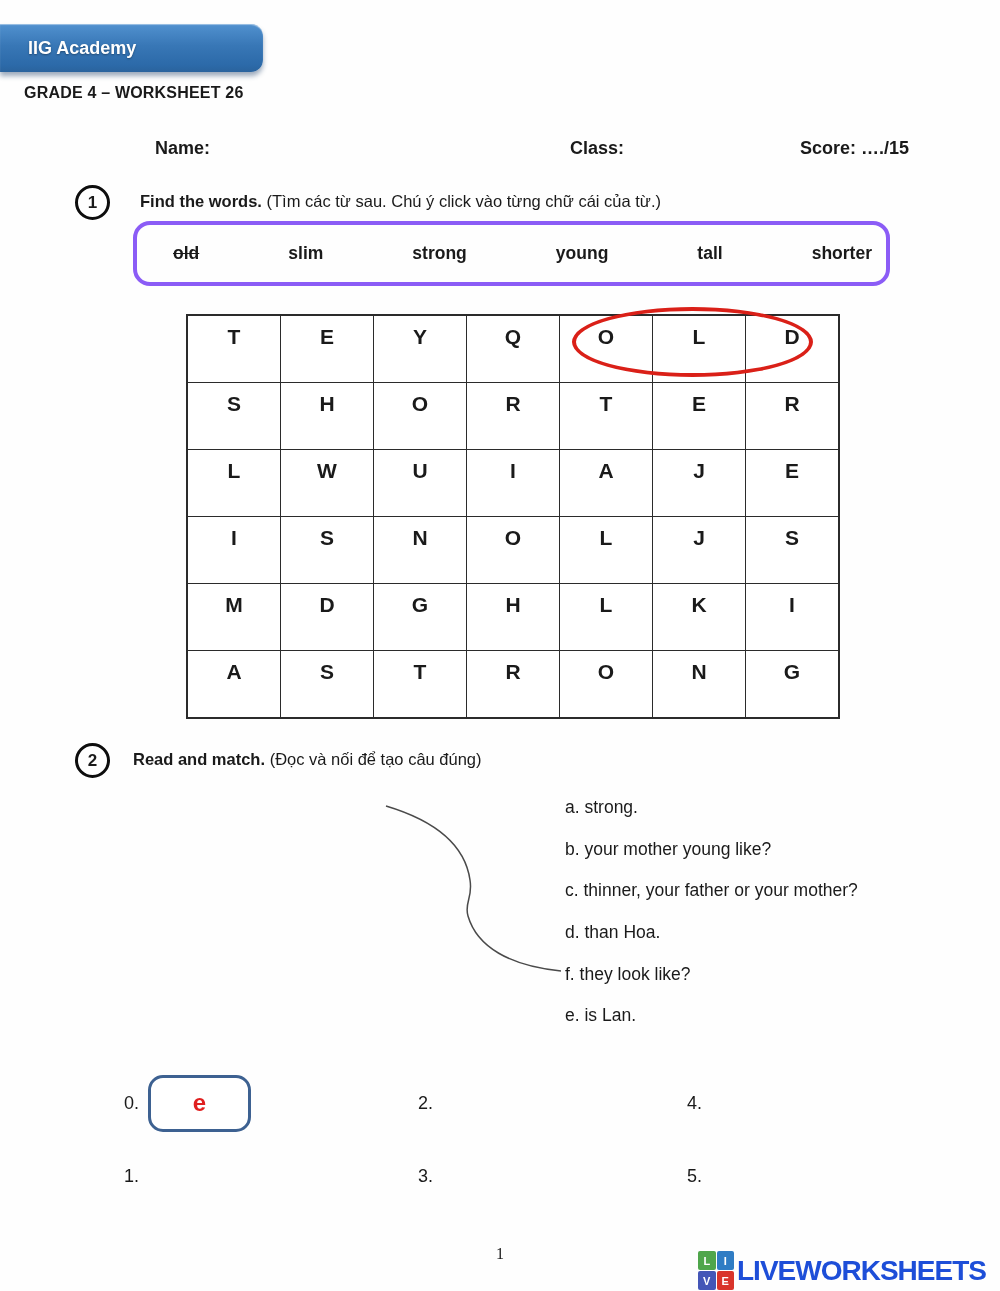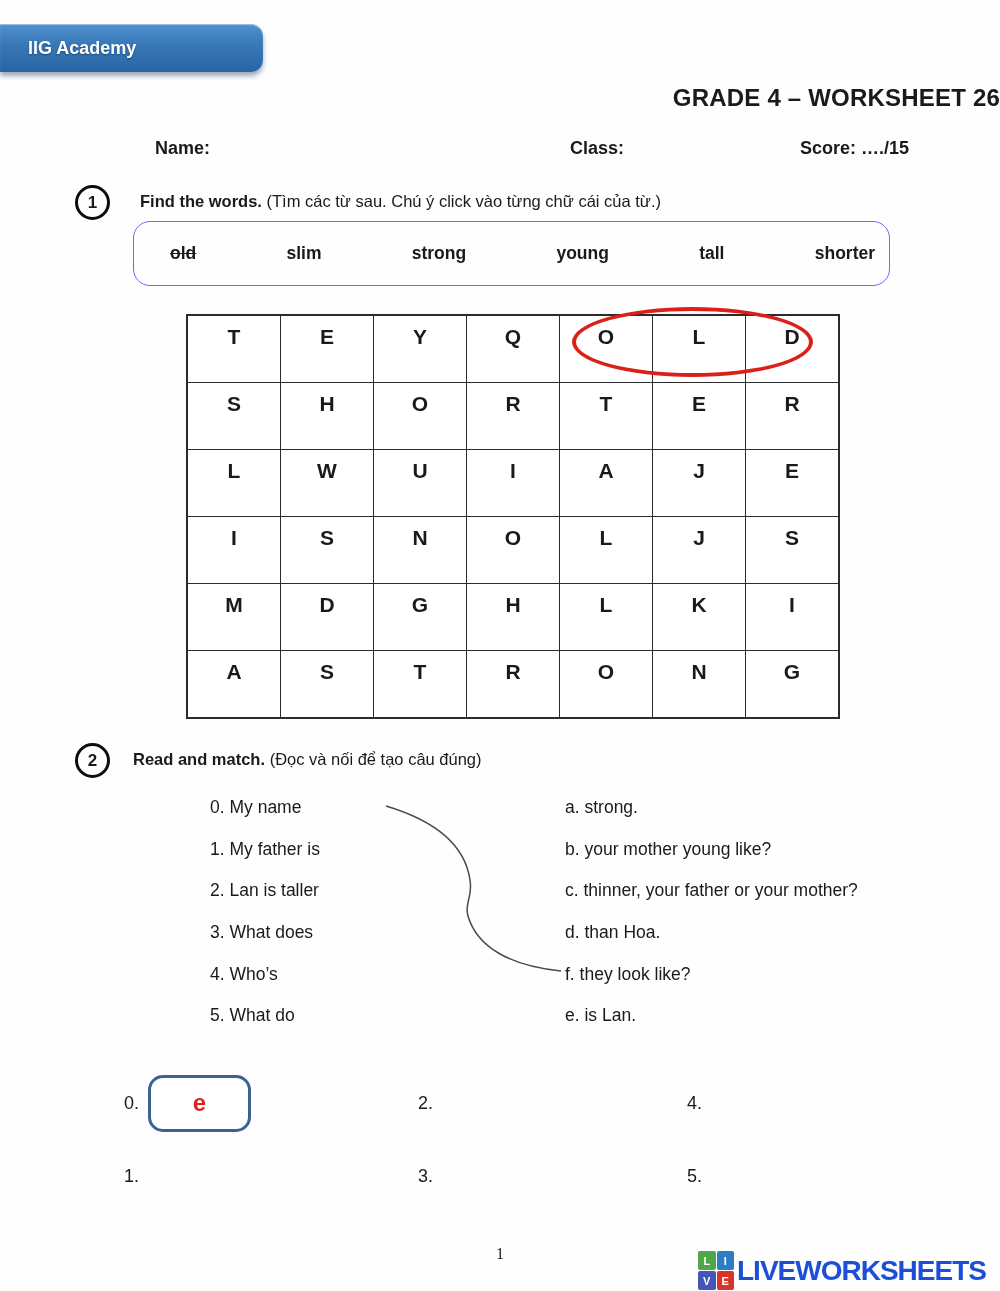--- a/index.html
+++ b/index.html
@@ -13,22 +13,22 @@
   .ribbon {
     position:absolute; left:0; top:24px; width:263px; height:48px;
     background:linear-gradient(180deg,#5191cf 0%,#3877b6 45%,#2c6aa9 85%,#2a639d 100%);
     border-radius:0 12px 12px 0;
     box-shadow:0 4px 5px rgba(40,70,110,.45), inset 0 1px 1px rgba(255,255,255,.45);
     display:flex; align-items:center; padding-left:28px;
   }
   .ribbon span { color:#fff; font-weight:bold; font-size:18px; text-shadow:0 1px 2px rgba(0,0,0,.35); }
 
   .doc-title {
-    position:absolute; left:0; right:0; top:84px; text-align:right;
-    font-weight:bold; font-size:24px; letter-spacing:.2px;
+    position:absolute; left:0; right:0; top:84px; text-align:left;
+    font-weight:bold; font-size:16px; letter-spacing:.2px;padding-left:24px;
   }
 
   .hdr-field { position:absolute; top:138px; font-weight:bold; font-size:18px; }
   .hdr-name  { left:155px; }
   .hdr-class { left:570px; }
   .hdr-score { left:800px; }
 
   .sec-circle {
     position:absolute; width:35px; height:35px; border:3px solid #0d0d0d; border-radius:50%;
     display:flex; align-items:center; justify-content:center;
@@ -39,21 +39,21 @@
 
   .sec-heading { position:absolute; font-size:16.5px; white-space:nowrap; }
   .heading-1 { left:140px; top:192px; }
   .heading-2 { left:133px; top:750px; }
   .sec-heading .t { font-weight:bold;margin-top:22px; }
   .sec-heading .i { font-weight:normal; }
 
   
   .word-bank {
     position:absolute; left:133px; top:221px; width:757px; height:65px;
-    border:1px solid #8b5cf6; border-radius:17px;
+    border:4px solid #8b5cf6; border-radius:17px;
     display:flex; align-items:center; justify-content:space-between;
     padding:0 14px 0 36px;
   }
   .wb-word { font-weight:bold; font-size:17.5px; }
   .wb-word.crossed { text-decoration:line-through; }
 
   
   .ws-grid {
     position:absolute; left:186px; top:314px;
     display:grid; grid-template-columns:repeat(7,92px); grid-auto-rows:66px;
@@ -185,28 +185,20 @@
   <div class="found-circle"></div>
 
   <div class="sec-circle circle-2">
     <span>2</span>
   </div>
   <div class="sec-heading heading-2">
     <span class="t">Read and match.</span>
     <span class="i">(Đọc và nối để tạo câu đúng)</span>
   </div>
 
-  <ul class="match-list match-left">
-      <li>0. My name</li>
-      <li>1. My father is</li>
-      <li>2. Lan is taller</li>
-      <li>3. What does</li>
-      <li>4. Who’s</li>
-      <li>5. What do</li>
-    </ul>
   <ul class="match-list match-right">
       <li>a. strong.</li>
       <li>b. your mother young like?</li>
       <li>c. thinner, your father or your mother?</li>
       <li>d. than Hoa.</li>
       <li>f. they look like?</li>
       <li>e. is Lan.</li>
     </ul>
 
   <svg class="connector-svg" viewBox="0 0 1000 1291">

